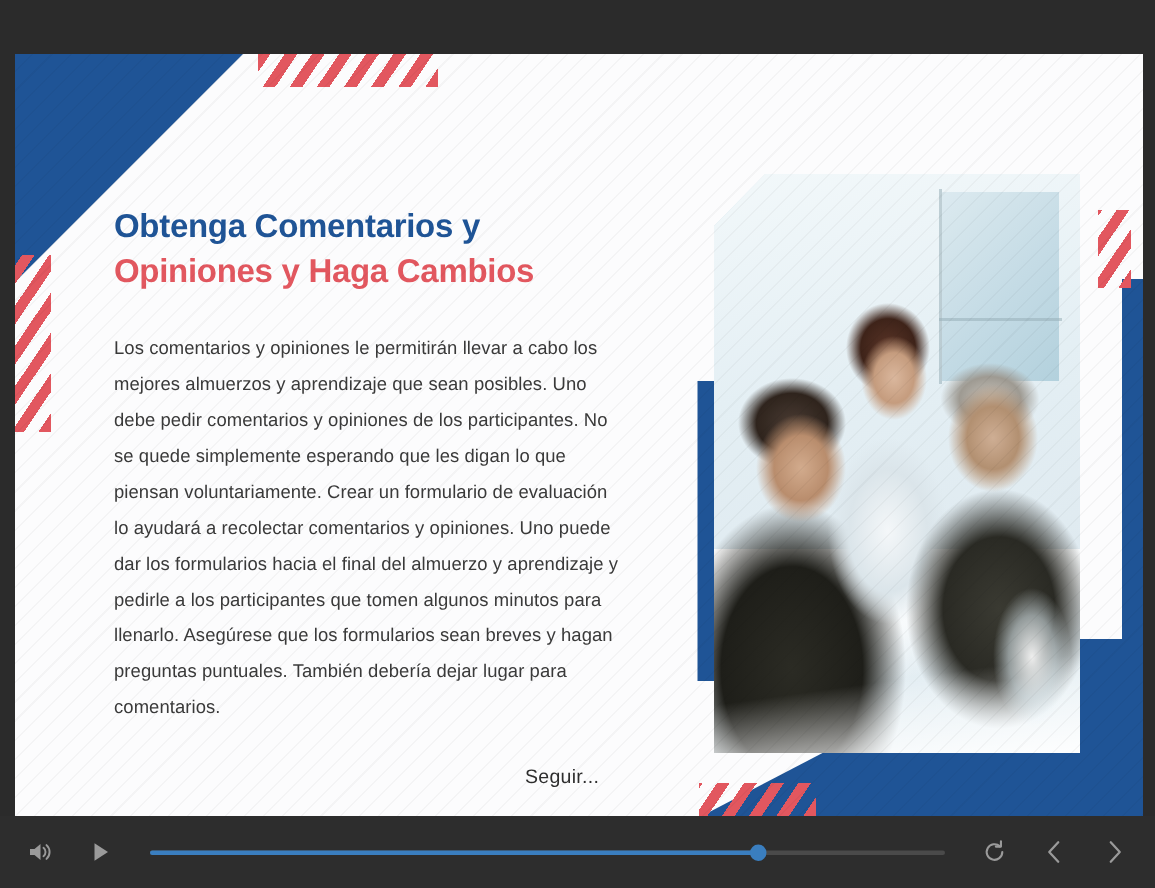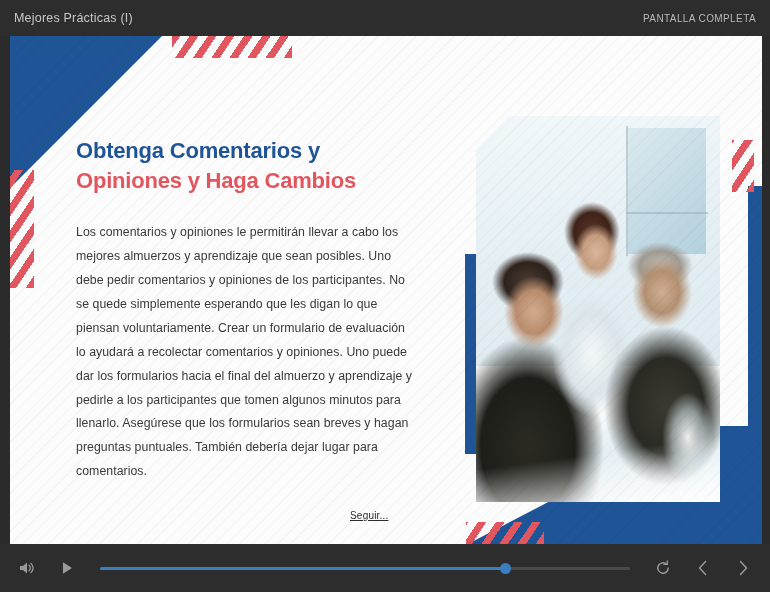--- a/index.html
+++ b/index.html
@@ -213,24 +213,23 @@
       
       linear-gradient(170deg, #f2f8fa 0%, #e4eff4 36%, #dfeaf0 70%, #e9f2f6 100%);
     filter: saturate(0.95);
   }
 
   
   #seguir {
     position: absolute;
     left: 340px; top: 474px;
     z-index: 7;
-    font-size: 10px;
+    font-size: 13px;
     color: #2e2e2e;
     letter-spacing: 0.2px;
-    text-decoration: underline;
   }
 
   
   #controls {
     position: absolute;
     left: 0; bottom: 0;
     width: 770px; height: 48px;
     background: #2d2d2d;
     display: flex;
     align-items: center;
@@ -278,24 +277,20 @@
     margin-left: -5px;
     border-radius: 50%;
     background: #3a7ebf;
   }
 </style>
 </head>
 <body>
 
 <div id="app">
 
-  <div id="topbar">
-    <span id="lesson-title">Mejores Prácticas (I)</span>
-    <span id="fullscreen-label">PANTALLA COMPLETA</span>
-  </div>
 
   <div id="stage">
     <div class="slide-bg"></div>
 
     <div class="corner-blue-tl"></div>
     <div class="corner-blue-br"></div>
     <div class="band-blue-right"></div>
     <div class="band-blue-photo"></div>
 
     <div class="stripes stripes-top"></div>

